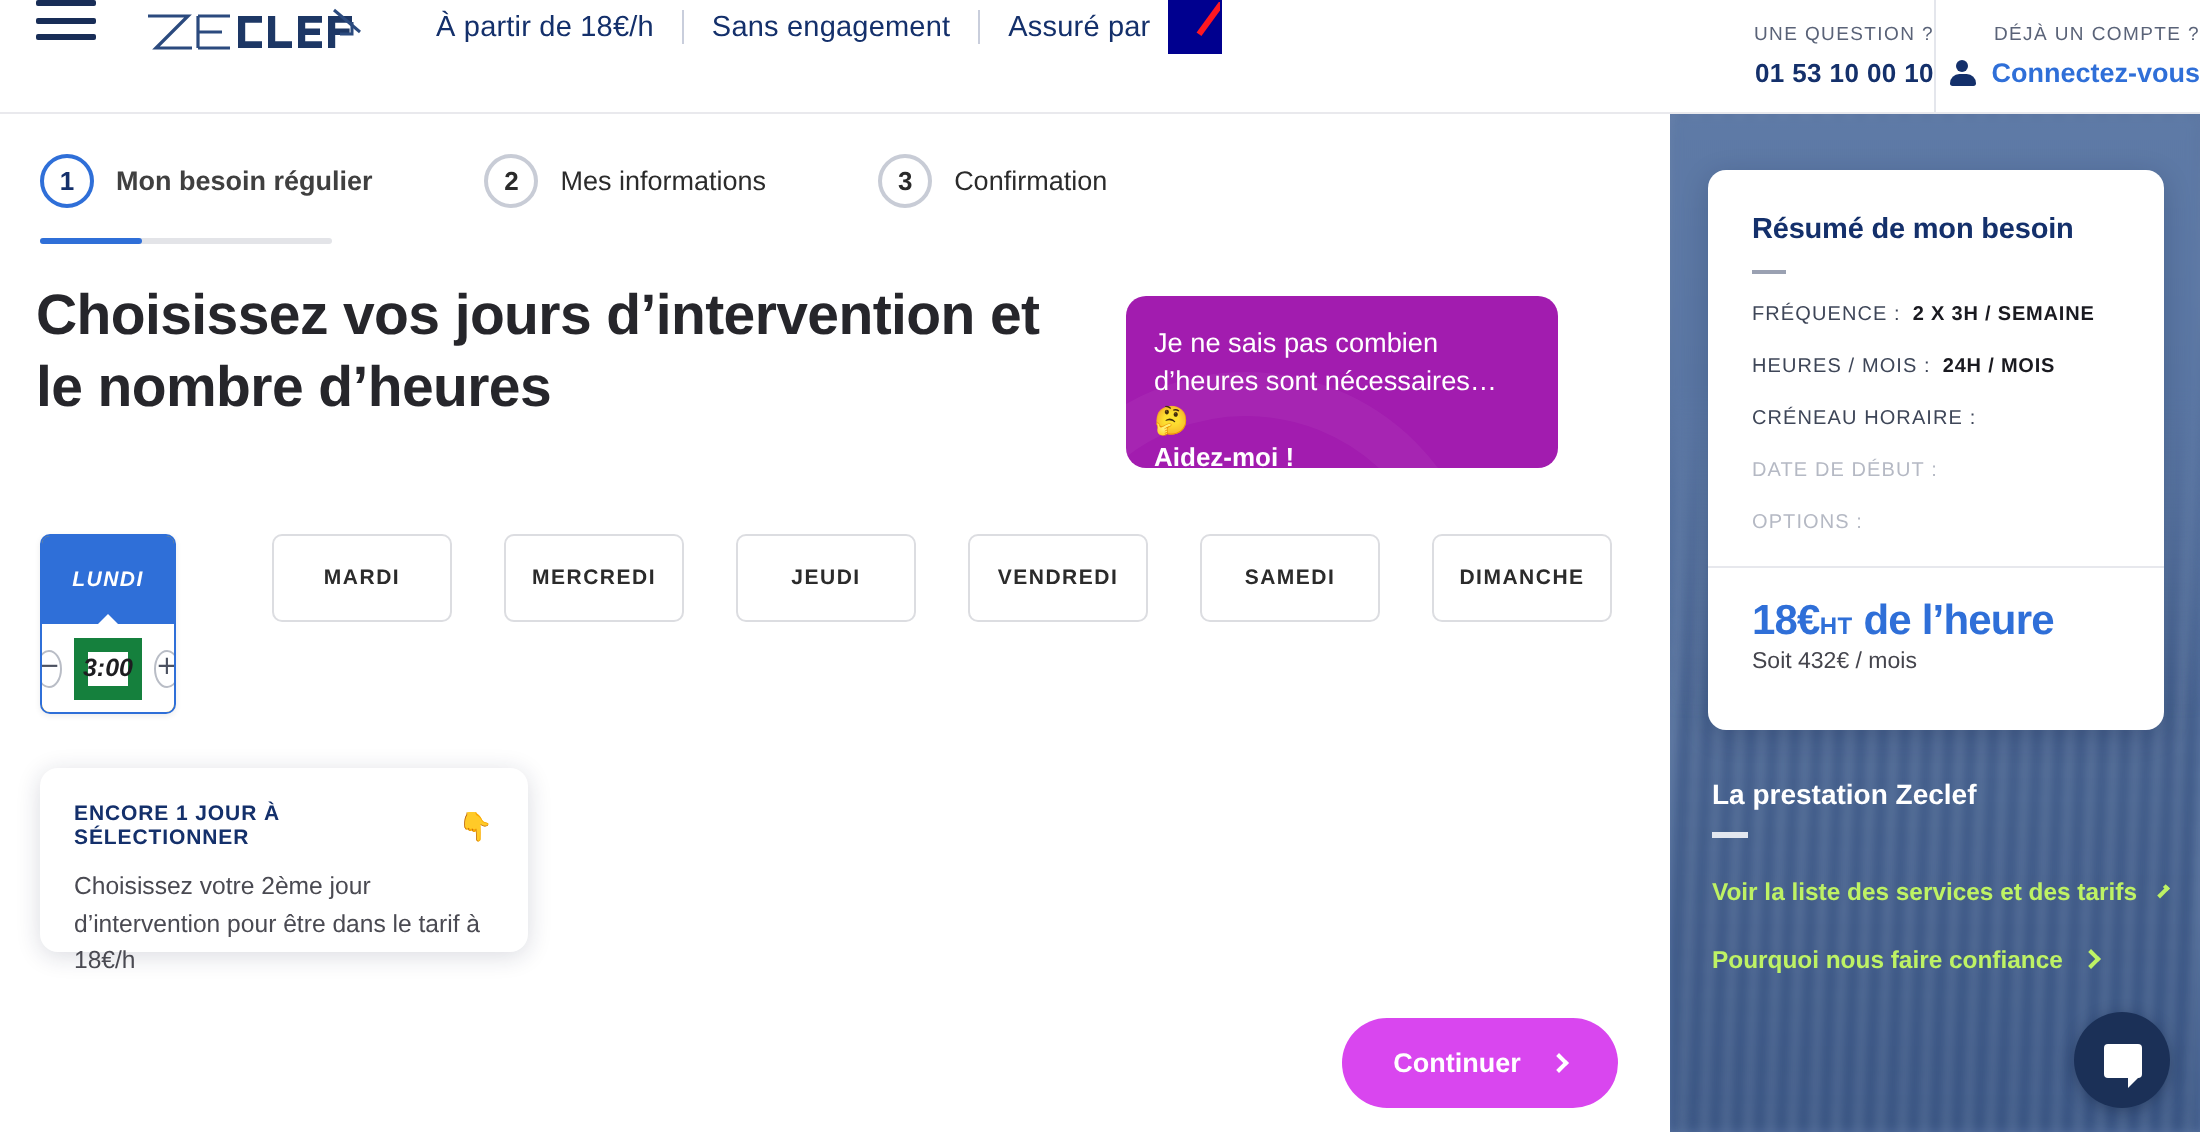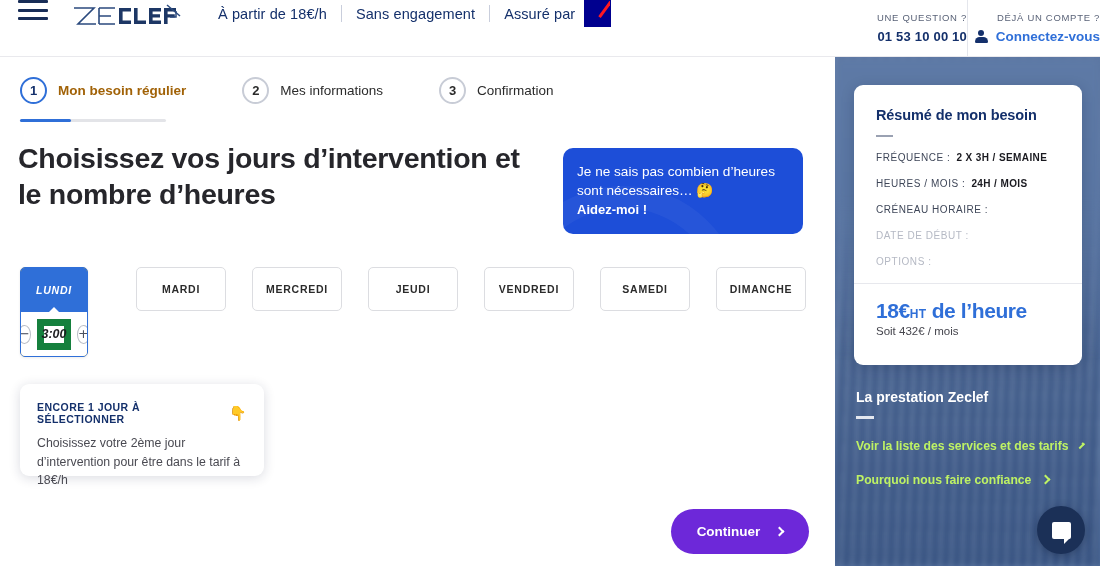--- a/index.html
+++ b/index.html
@@ -210,21 +210,21 @@
     border-color: #2f6fd8;
     color: #14306b;
   }
   .step-label {
     margin-left: 11px;
     font-size: 13.5px;
     color: #2b2b2b;
     white-space: nowrap;
   }
   .step.active .step-label {
-    color: #a16207;
+    color: #404040;
     font-weight: bold;
   }
   .progress-track {
     position: absolute;
     top: 62px; left: 20px;
     width: 146px;
     height: 3px;
     background: #e3e4e8;
     border-radius: 2px;
   }
@@ -246,23 +246,23 @@
     font-weight: bold;
     color: #26262b;
     letter-spacing: -.3px;
   }
 
   
   .help-bubble {
     position: absolute;
     top: 91px;
     left: 563px;
-    width: 240px;
+    width: 216px;
     height: 86px;
-    background: #1d4ed8;
+    background: #a21caf;
     border-radius: 10px;
     overflow: hidden;
     cursor: pointer;
   }
   .help-bubble .deco {
     position: absolute;
     width: 240px; height: 240px;
     border-radius: 50%;
     border: 22px solid rgba(255,255,255,.045);
     left: -60px;
@@ -412,21 +412,21 @@
   }
 
   
   .continue-btn {
     position: absolute;
     top: 452px;
     left: 671px;
     width: 138px;
     height: 45px;
     border-radius: 24px;
-    background: #6d28d9;
+    background: #d946ef;
     color: #fff;
     border: none;
     font-size: 13.5px;
     font-weight: bold;
     display: flex;
     align-items: center;
     justify-content: center;
     gap: 16px;
     cursor: pointer;
     font-family: "Liberation Sans", sans-serif;

